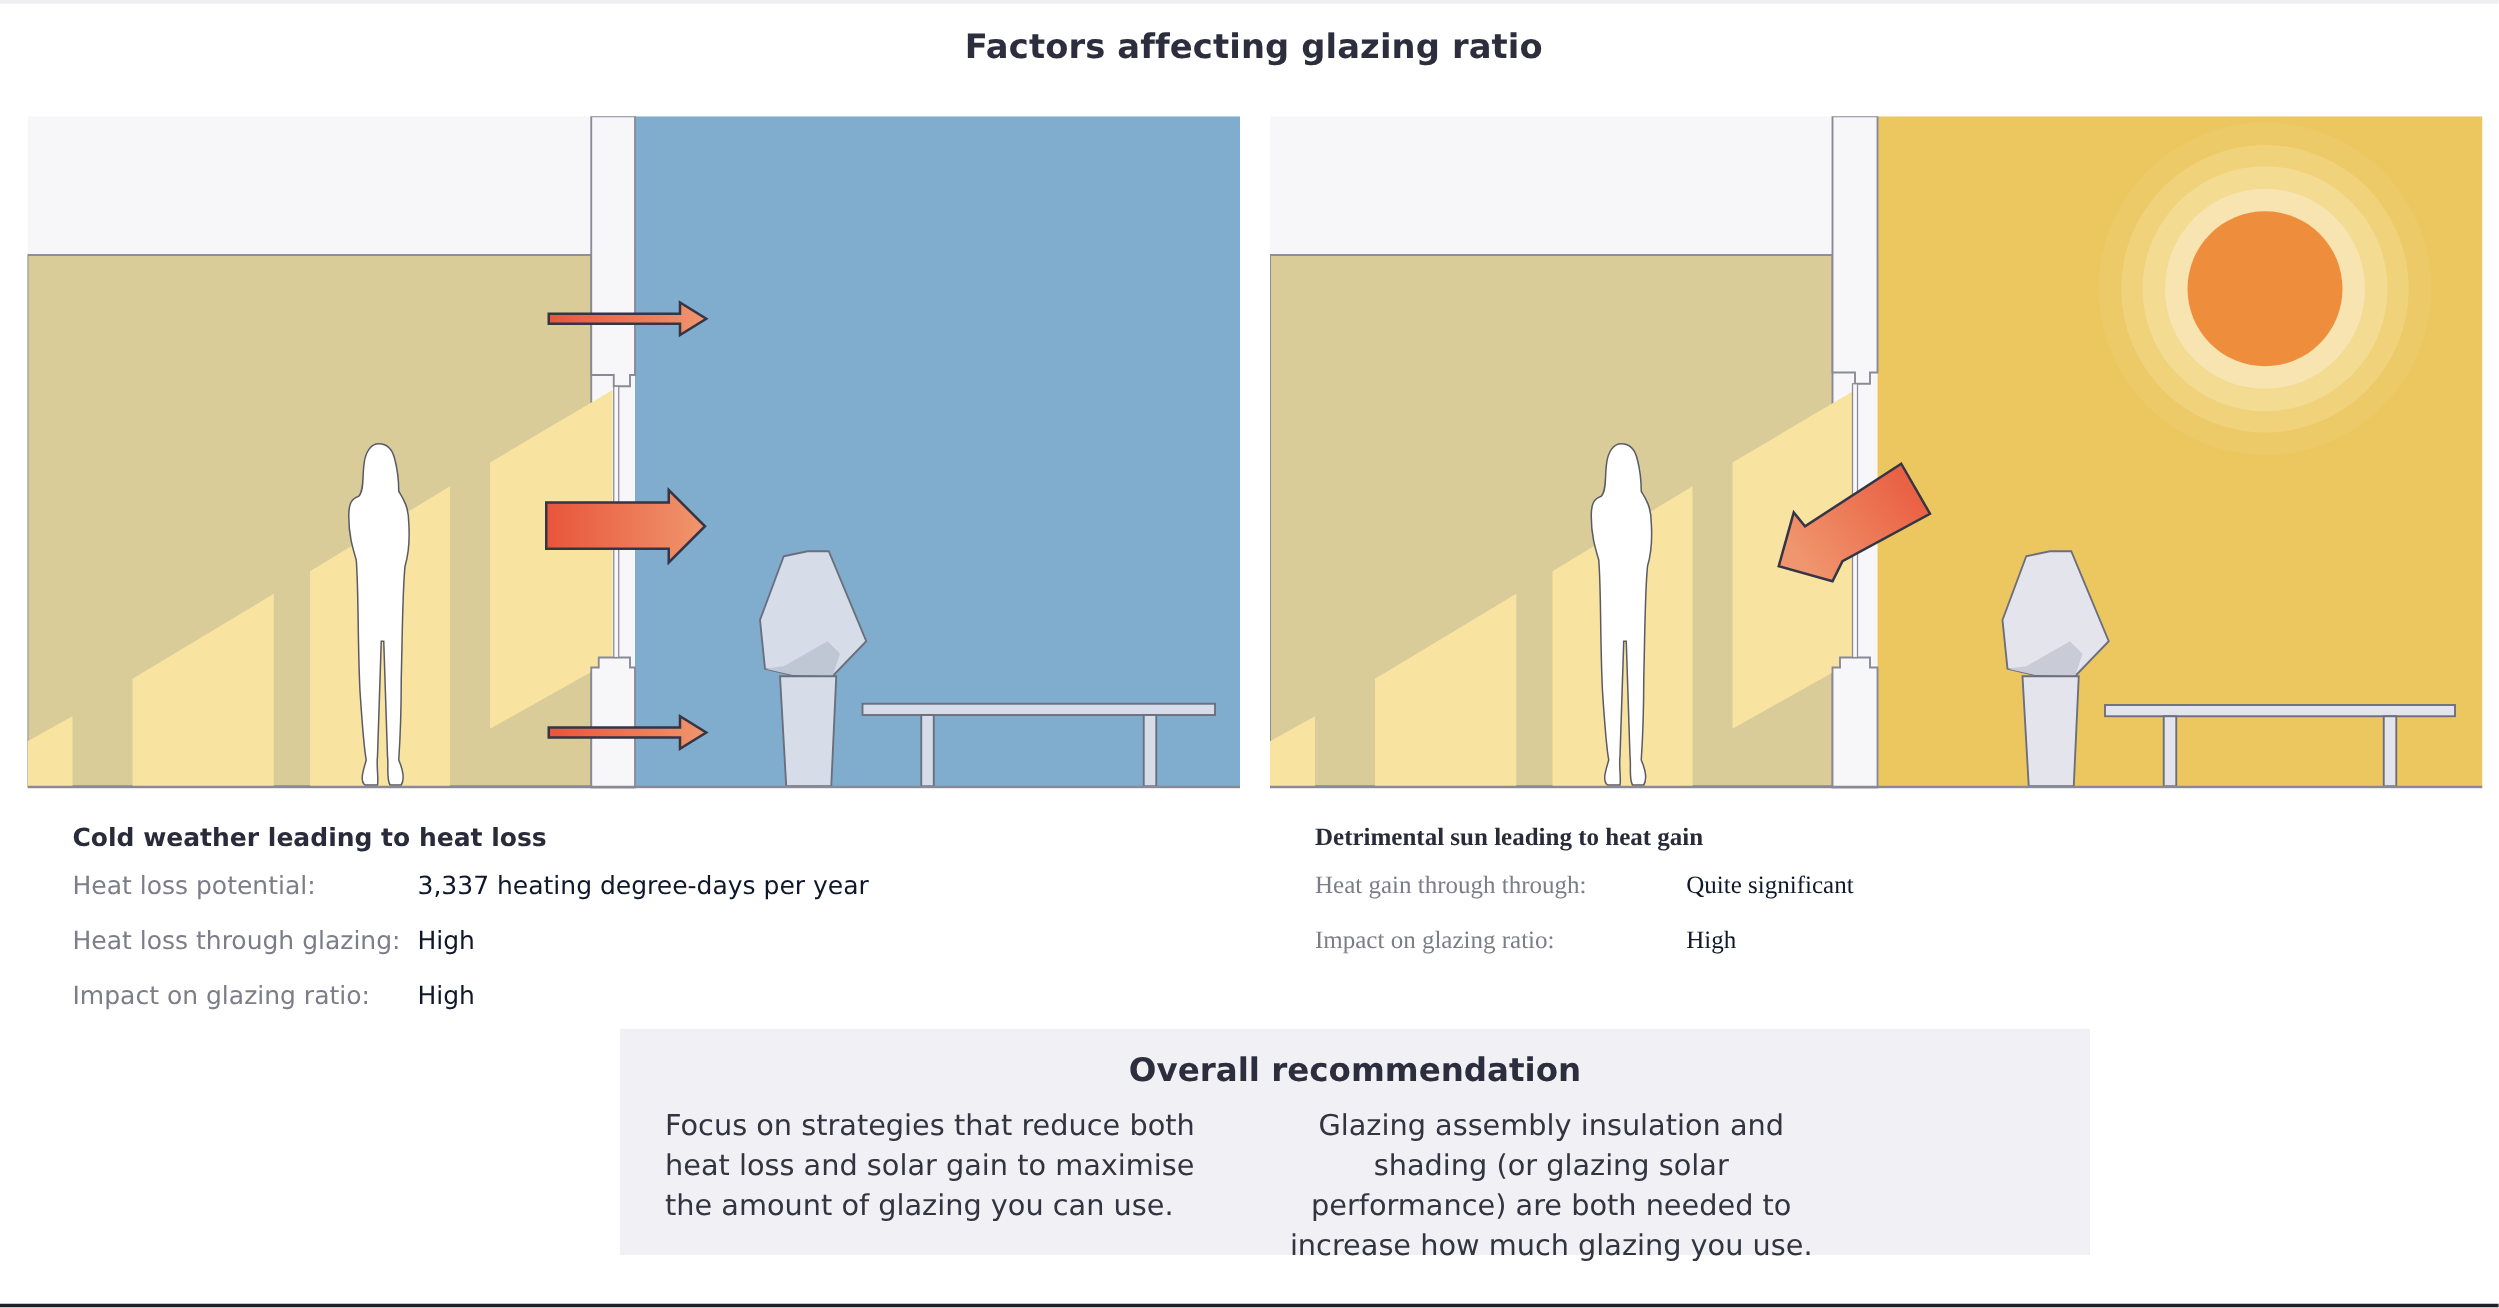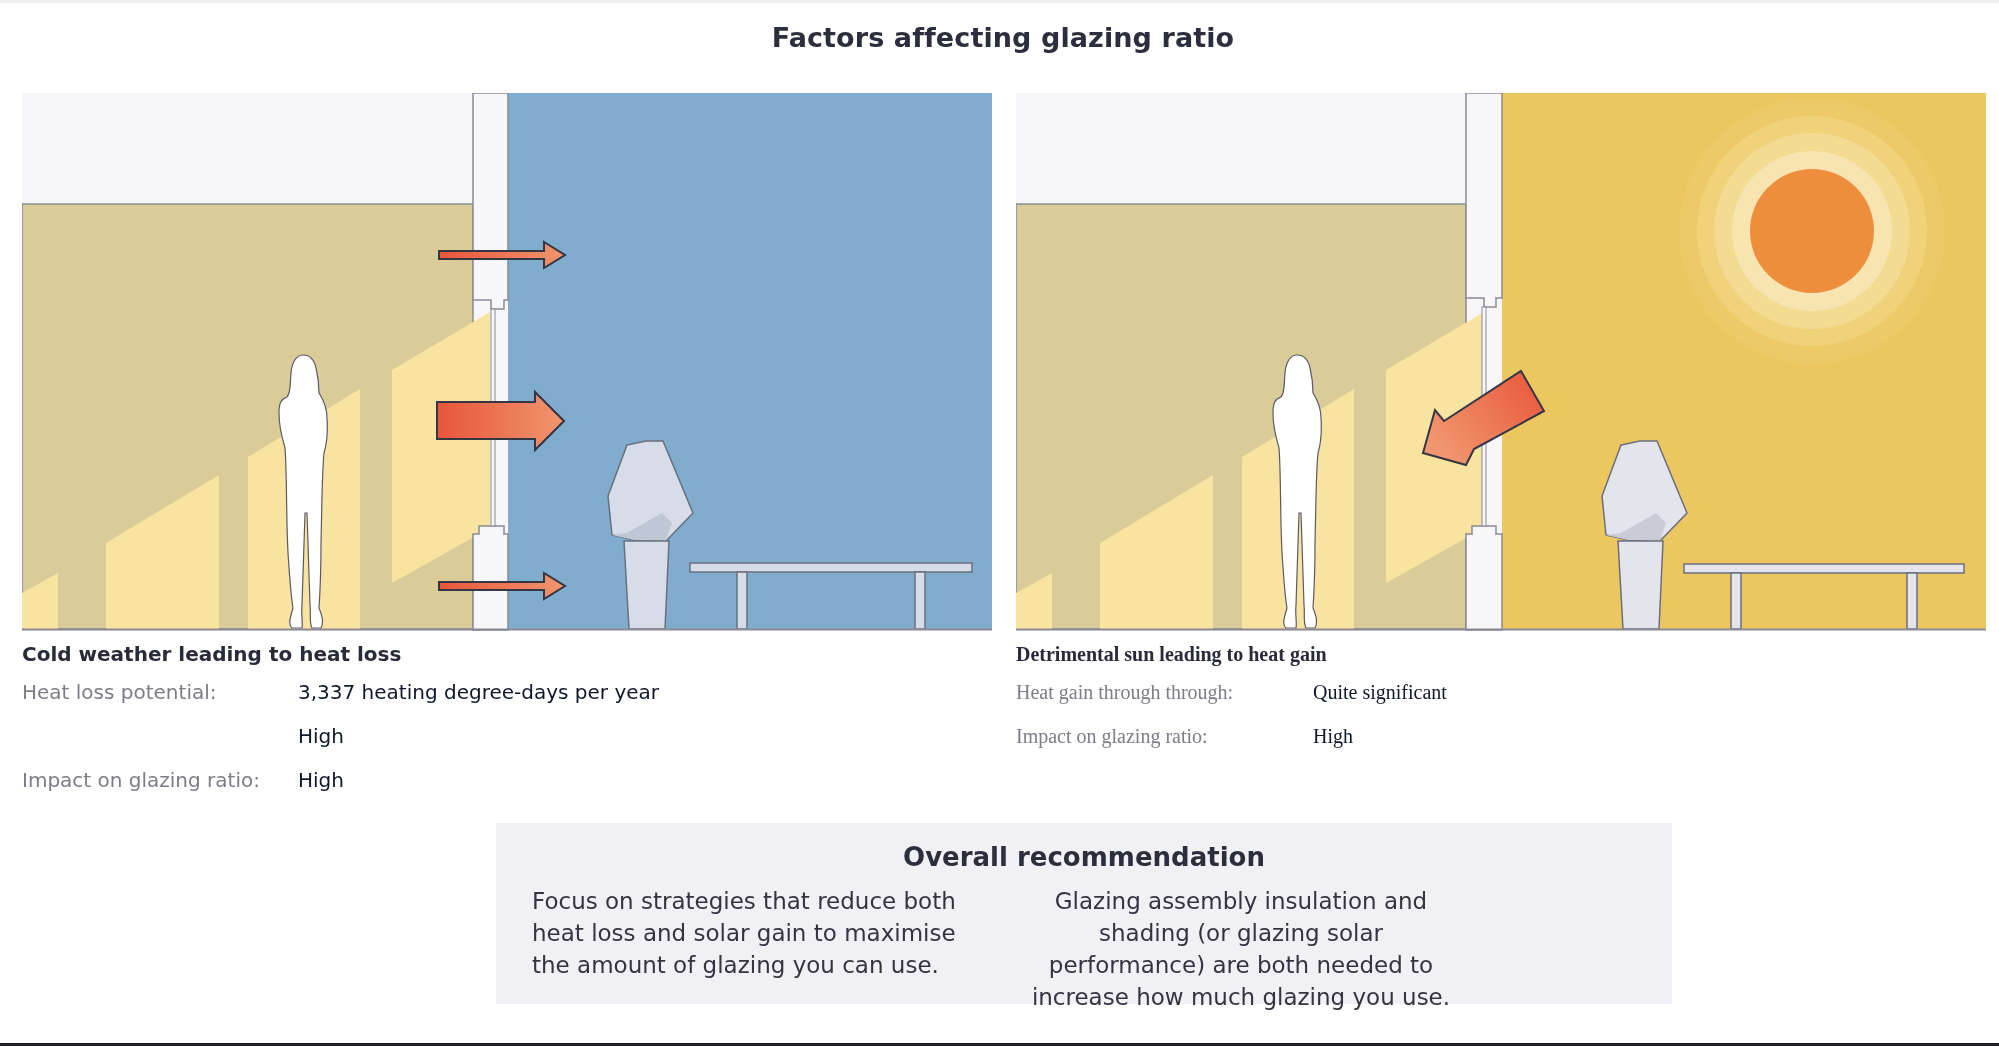--- a/index.html
+++ b/index.html
@@ -11,21 +11,21 @@
   .top-rule { position: absolute; left: 0; top: 0; width: 1999px; height: 3px; background: #eeeef3; }
   .bottom-rule { position: absolute; left: 0; top: 1043px; width: 1999px; height: 3px; background: #1f1f2a; }
   .page-title {
     position: absolute; left: 0; top: 22px; width: 2006px; text-align: center;
     font-size: 27px; font-weight: 600; color: #2d2e3d; letter-spacing: 0.1px;
   }
   .panel { position: absolute; top: 93px; width: 970px; height: 538px; }
   .panel svg { display: block; }
   .panel-left { left: 22px; }
   .panel-right { left: 1016px; }
-  .info { position: absolute; top: 638px; width: 970px; }
+  .info { position: absolute; top: 654px; width: 970px; margin-left: 36px; }
   .info-left { left: 22px; }
   .info-right { left: 1016px; font-family: Liberation Serif, serif; }
   .info-heading { font-size: 20px; font-weight: 700; color: #2a2b3a; height: 32px; line-height: 32px; }
   .info-row { position: relative; height: 44px; line-height: 44px; font-size: 20px; }
   .info-label { position: absolute; left: 0; color: #7c7d88; white-space: nowrap; }
   .info-value { position: absolute; color: #0f172a; white-space: nowrap; }
   .info-left .info-value { left: 276px; }
   .info-right .info-value { left: 297px; }
   .reco {
     position: absolute; left: 496px; top: 823px; width: 1176px; height: 181px;
@@ -134,20 +134,21 @@
   </svg>
 </div>
 
 <div class="info info-left">
   <div class="info-heading">Cold weather leading to heat loss</div>
   <div class="info-row">
     <span class="info-label">Heat loss potential:</span>
     <span class="info-value">3,337 heating degree-days per year</span>
   </div>
   <div class="info-row">
+    <span class="info-label">Heat loss through glazing:</span>
     <span class="info-value">High</span>
   </div>
   <div class="info-row">
     <span class="info-label">Impact on glazing ratio:</span>
     <span class="info-value">High</span>
   </div>
 </div>
 
 <div class="info info-right">
   <div class="info-heading">Detrimental sun leading to heat gain</div>

